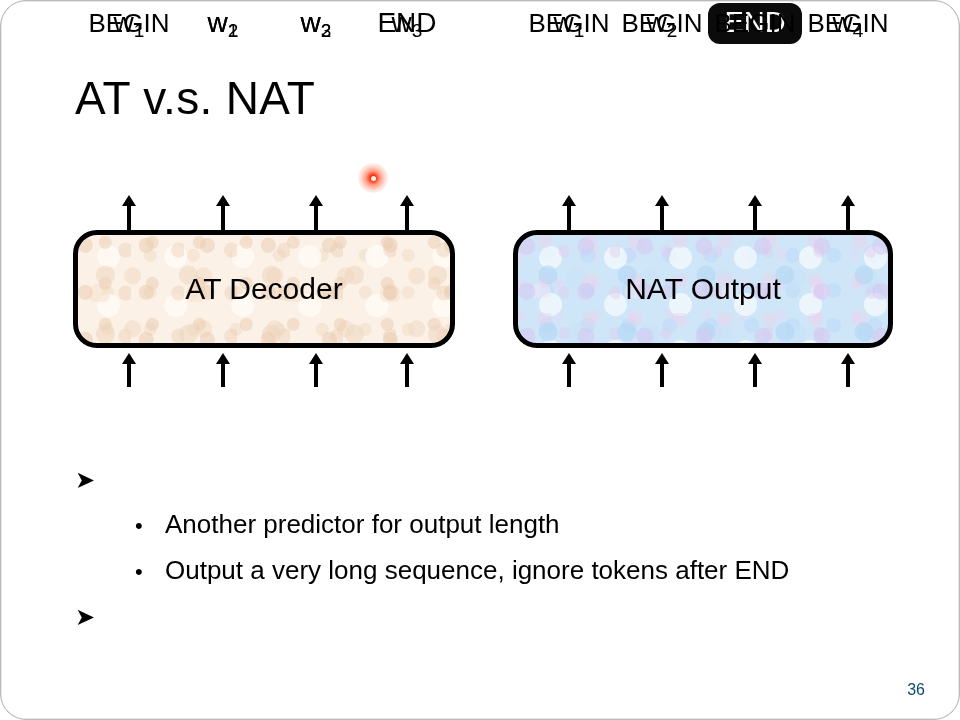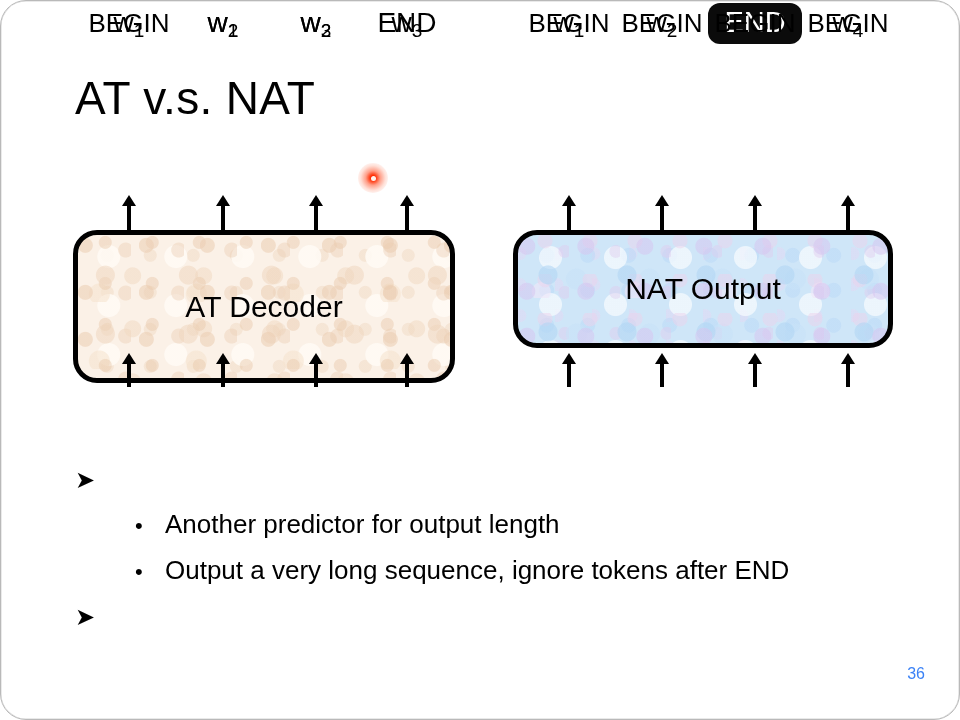--- a/index.html
+++ b/index.html
@@ -158,23 +158,23 @@
     flex: 0 0 auto;
     color: #000;
   }
   .blt.lvl1 .mark { width: 34px; font-size: 24px; }
   .blt.lvl2 .mark { width: 34px; font-size: 22px; text-align: left; padding-left: 4px; }
   .blt .txt { white-space: nowrap; }
 
   
   #pageno {
     position: absolute;
-    right: 34px; bottom: 36px;
+    right: 34px; bottom: 20px;
     font-size: 16px;
-    color: #3b82f6;
+    color: #0c4a6e;
   }
 </style>
 </head>
 <body>
 
 <div id="slide">
 
   <div id="title">AT v.s. NAT</div>
 
   <div id="at-outputs" style="left: 0px; top: 148px; width: 960px; display: block;">
@@ -195,21 +195,21 @@
       <div class="arrow" style="left: 308px; top: 0px; height: 37px;">
         <div class="shaft"></div>
         <div class="head"></div>
       </div>
       <div class="arrow" style="left: 399px; top: 0px; height: 37px;">
         <div class="shaft"></div>
         <div class="head"></div>
       </div>
     </div>
 
-  <div class="decoder" id="at-decoder" style="left:72px; top:229px; width:382px; height:153px;">
+  <div class="decoder" id="at-decoder" style="left:72px; top:229px; width:382px; height:118px;">
     <span>AT Decoder</span>
   </div>
 
   <div id="at-in-arrows" style="position: absolute; left: 0px; top: 352px; width: 960px; height: 34px;">
       <div class="arrow" style="left: 121px; top: 0px; height: 34px;">
         <div class="shaft"></div>
         <div class="head"></div>
       </div>
       <div class="arrow" style="left: 215px; top: 0px; height: 34px;">
         <div class="shaft"></div>

